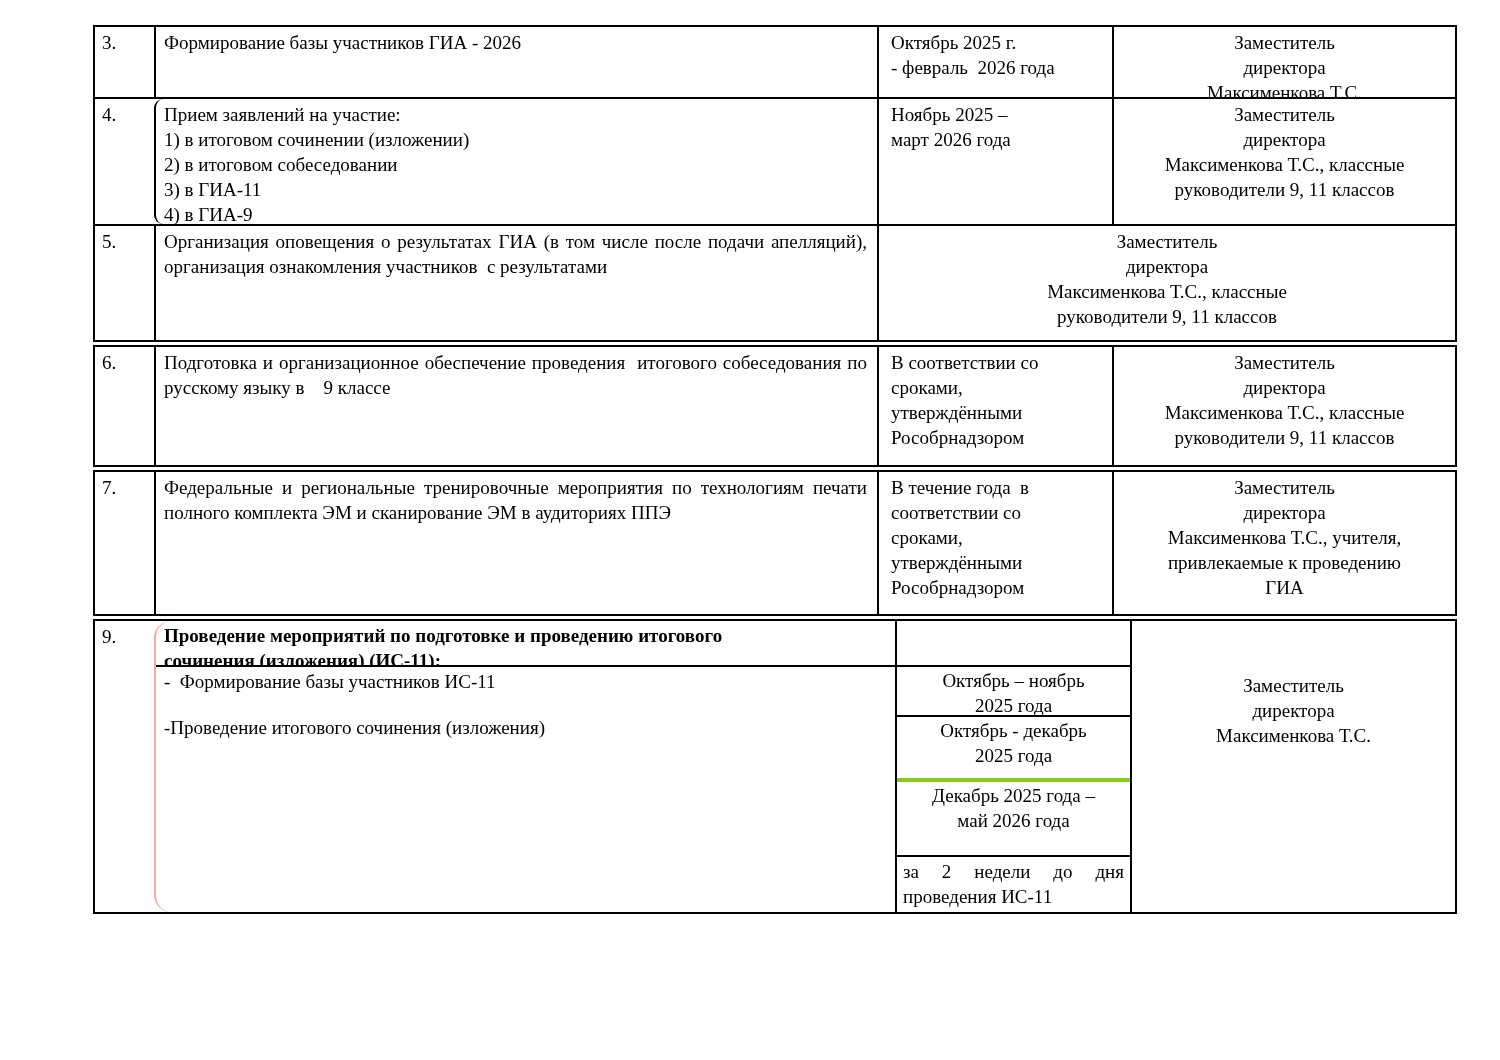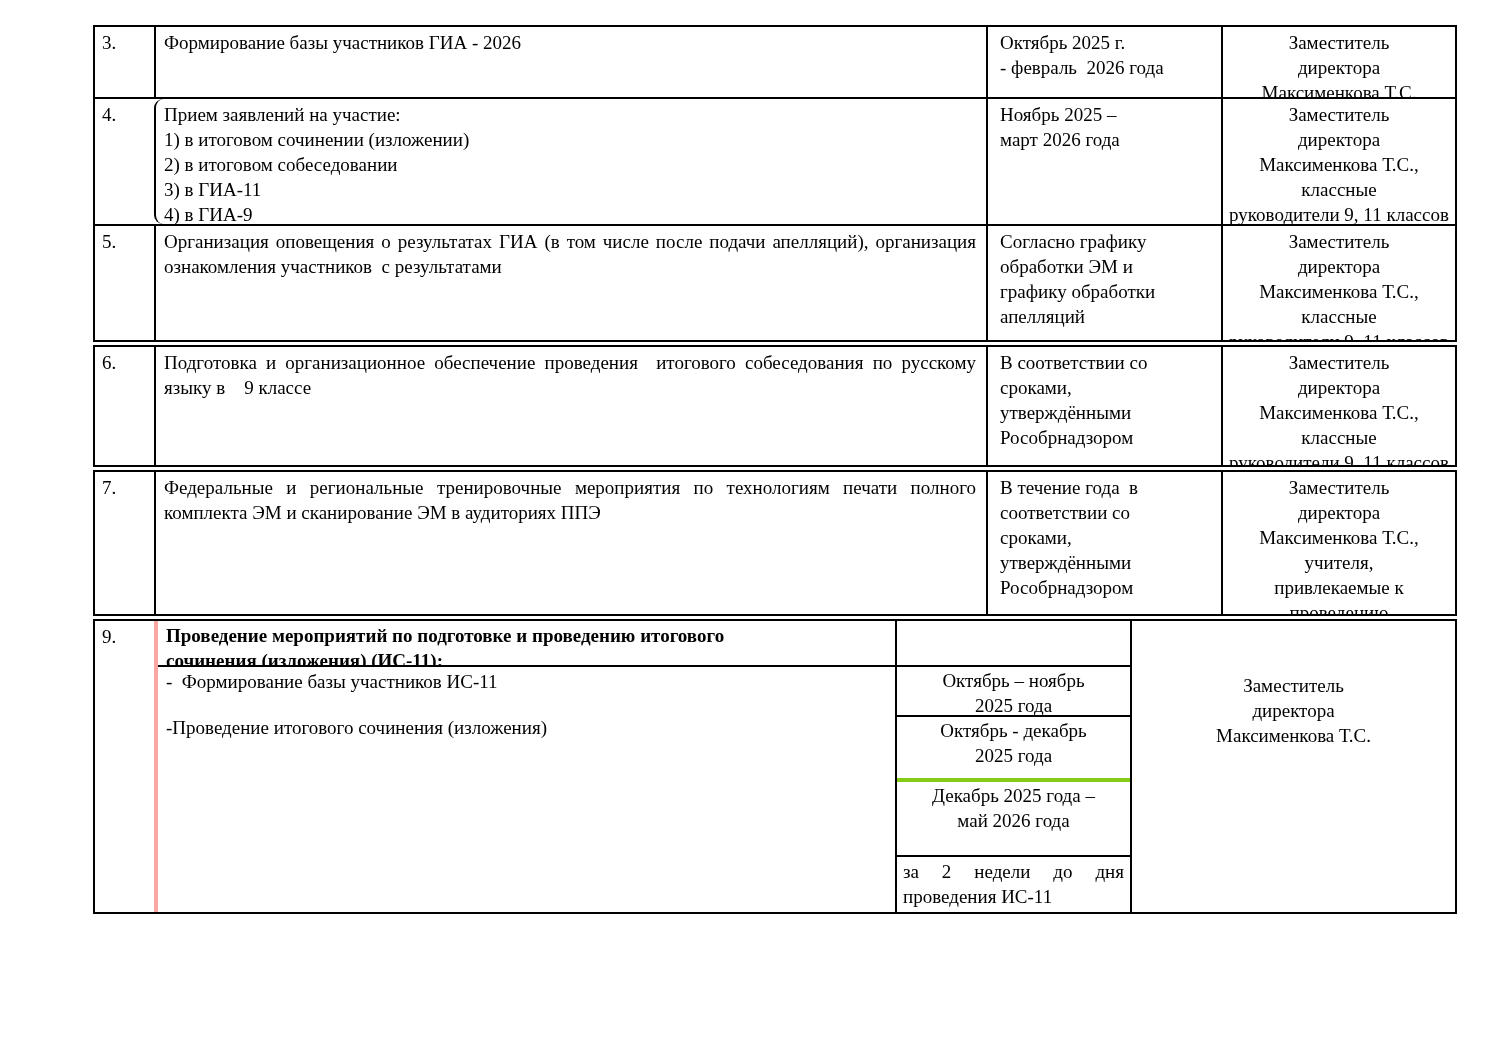--- a/index.html
+++ b/index.html
@@ -24,36 +24,36 @@
     box-sizing: border-box;
     width: 100%;
     border: 2px solid #000;
     margin-bottom: 3px;
     background: #fff;
   }
   .row { display: flex; box-sizing: border-box; }
   .row + .row { border-top: 2px solid #000; }
   .cell { box-sizing: border-box; overflow: hidden; }
   .c-num  { width: 59px;  flex: none; padding: 3px 4px 3px 7px; }
-  .c-act  { width: 832px; flex: none; border-left: 2px solid #000; padding: 3px 10px 3px 8px; }
+  .c-act  { width: 723px; flex: none; border-left: 2px solid #000; padding: 3px 10px 3px 8px; }
   .c-tim  { width: 235px; flex: none; border-left: 2px solid #000; padding: 3px 12px; text-align: left; white-space: pre-line; }
   .c-resp { flex: 1; border-left: 2px solid #000; padding: 3px 4px; text-align: center; white-space: pre-line; }
   .pre  { white-space: pre-line; border-radius: 9px; }
   .just { text-align: justify; }
 
   .r3 { height: 70px; }
   .r4 { height: 127px; }
   .r5 { height: 116px; }
   .r6 { height: 118px; }
   .r7 { height: 142px; }
   .r9 { height: 291px; }
 
   
-  .c-act9 { width: 741px; flex: none; border-left: 4px solid #fca5a5; padding: 0;
-            display: flex; flex-direction: column; }
+  .c-act9 { width: 741px; flex: none; border-left: 2px solid #fca5a5; padding: 0;
+            display: flex; flex-direction: column; border-radius: 17px; }
   .act9-header { box-sizing: border-box; height: 46px; border-bottom: 2px solid #000;
                  font-weight: bold; padding: 2px 10px 0 8px; white-space: pre-line; overflow: hidden; }
   .act9-items { flex: 1; padding: 2px 10px 0 8px; overflow: hidden; }
   .a-item-2 { margin-top: 31px; text-align: justify; }
   .a-item-3 { margin-top: 21px; }
   .a-item-4 { margin-top: 23px; }
 
   .c-tim9 { width: 235px; flex: none; border-left: 2px solid #000; padding: 0;
             display: flex; flex-direction: column; text-align: center; }
   .tim9-sub { box-sizing: border-box; white-space: pre-line; padding: 1px 6px; overflow: hidden; }
@@ -92,24 +92,20 @@
         <div class="cell c-tim">Ноябрь 2025 –
 март 2026 года</div>
         <div class="cell c-resp">Заместитель
 директора
 Максименкова Т.С., классные
 руководители 9, 11 классов</div>
       </div>
       <div class="row r5">
         <div class="cell c-num">5.</div>
         <div class="cell c-act just">Организация оповещения о результатах ГИА (в том числе после подачи апелляций), организация ознакомления участников &nbsp;с результатами</div>
-        <div class="cell c-tim">Согласно графику
-обработки ЭМ и
-графику обработки
-апелляций</div>
         <div class="cell c-resp">Заместитель
 директора
 Максименкова Т.С., классные
 руководители 9, 11 классов</div>
       </div>
     </div>
 
     <div class="tbl">
       <div class="row r6">
         <div class="cell c-num">6.</div>

